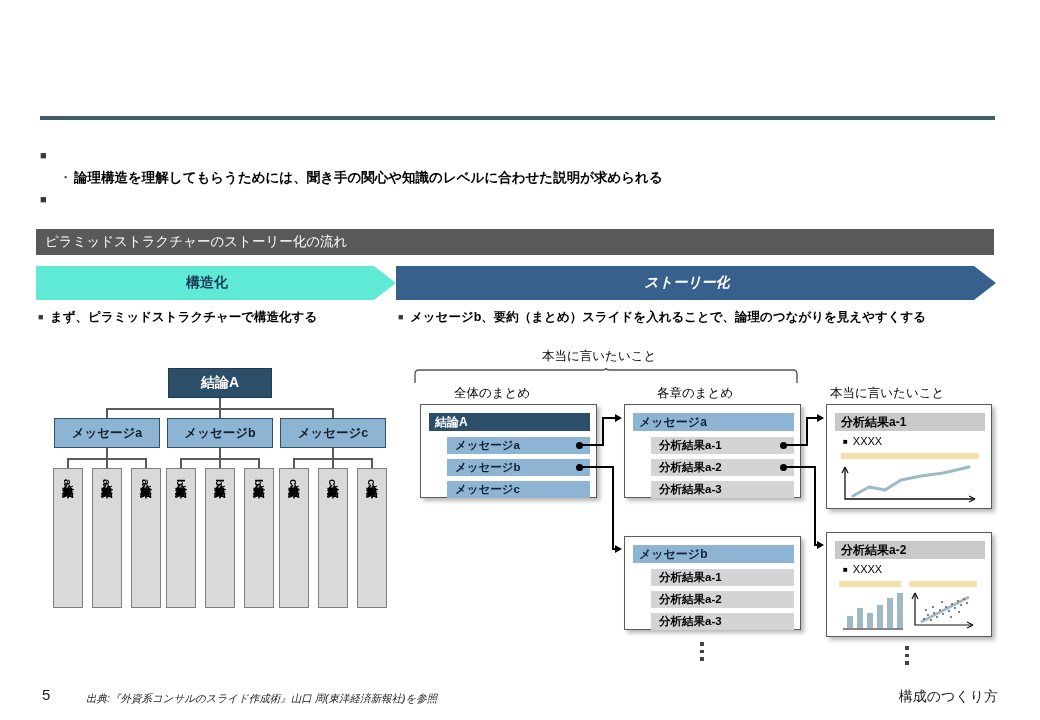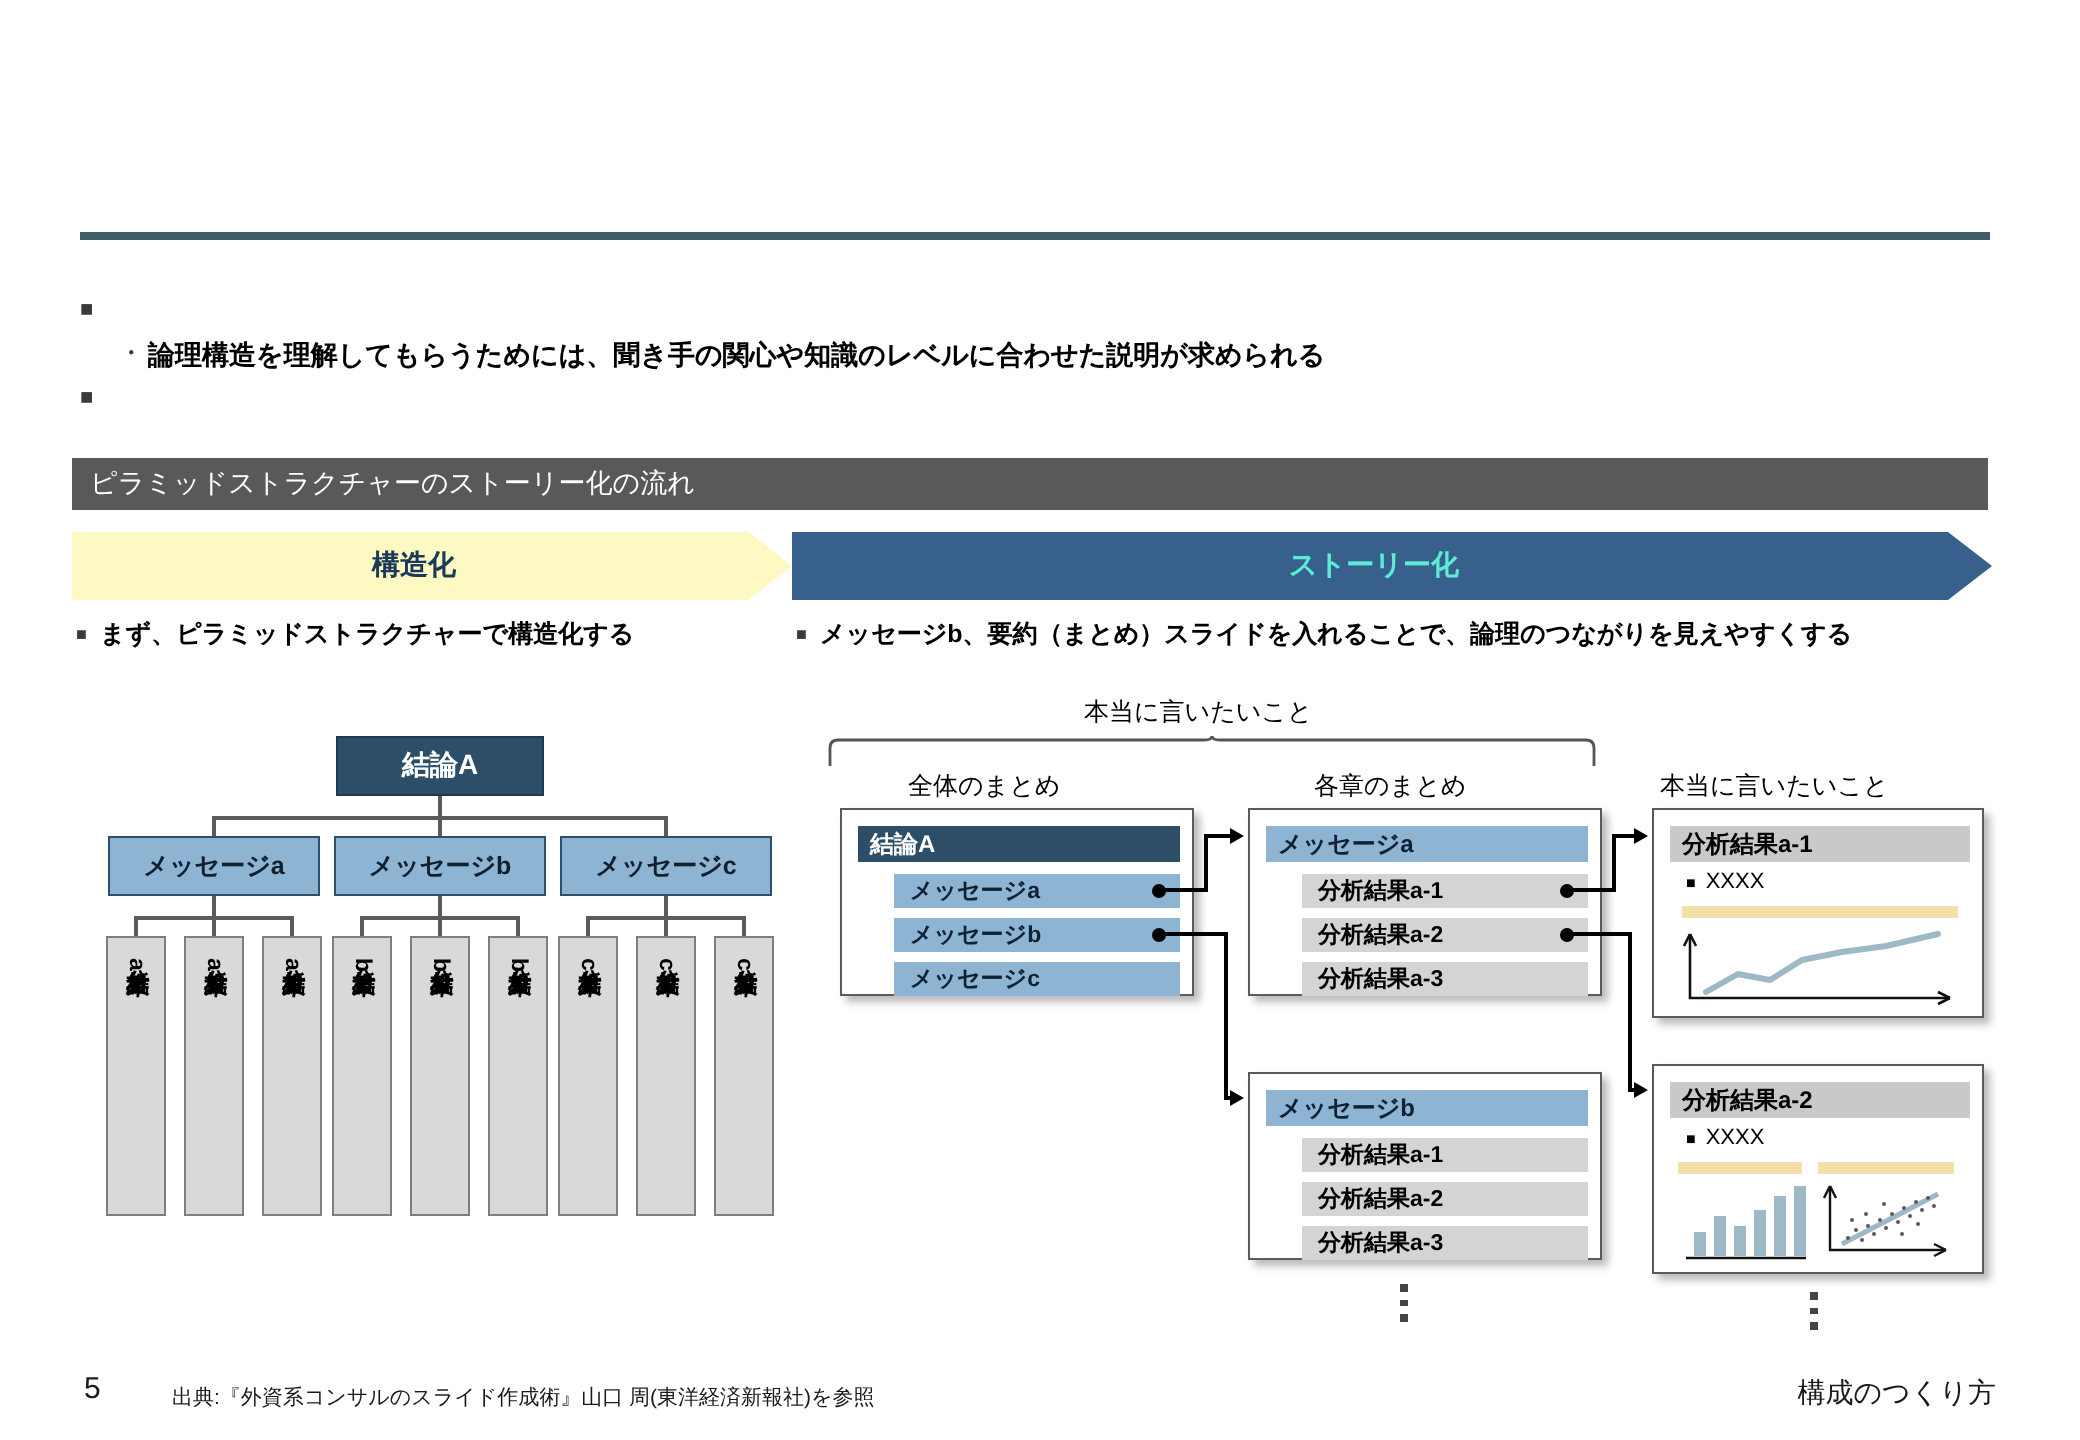--- a/index.html
+++ b/index.html
@@ -62,29 +62,30 @@
 
   
   .chev {
     position: absolute; height: 34px;
     display: flex; align-items: center; justify-content: center;
     font-size: 14px; font-weight: 700;
     box-sizing: border-box;
   }
   .chev-a {
     left: 36px; top: 266px; width: 360px;
-    background: #fef9c3; color: #1a3a57;
+    background: #5eead4; color: #1a3a57;
     clip-path: polygon(0 0, calc(100% - 22px) 0, 100% 50%, calc(100% - 22px) 100%, 0 100%);
     padding-right: 18px;
   }
   .chev-b {
     left: 396px; top: 266px; width: 600px;
-    background: #37618c; color: #5eead4;
+    background: #37618c; color: #ffffff;
     clip-path: polygon(0 0, calc(100% - 22px) 0, 100% 50%, calc(100% - 22px) 100%, 0 100%);
     padding-right: 18px;
+    font-style: italic;
   }
   .chev-note {
     position: absolute; font-size: 12.5px; font-weight: 700;
     display: flex; align-items: flex-start;
   }
   .chev-note .mk { width: 12px; color: #3a3a3a; font-size: 9px; line-height: 16px; flex: none; }
   .note-a { left: 38px; top: 309px; }
   .note-b { left: 398px; top: 309px; }
 
   
@@ -168,21 +169,21 @@
   .vdots i { width: 3.5px; height: 3.5px; background: #444; display: block; }
 
   .goldbar { position: absolute; background: #f5dfa8; height: 6px; }
   .bullet-x {
     position: absolute; font-size: 11px; display: flex; align-items: center;
   }
   .bullet-x .mk { font-size: 8px; margin-right: 5px; color: #000; }
 
   
   .pagenum { position: absolute; left: 42px; top: 686px; font-size: 15px; color: #1a1a1a; }
-  .source { position: absolute; left: 86px; top: 692px; font-size: 10.5px; color: #1a1a1a; }
+  .source { position: absolute; left: 86px; top: 692px; font-size: 10.5px; color: #1a1a1a; font-style: italic; }
   .brand { position: absolute; right: 42px; top: 688px; font-size: 14px; color: #1a1a1a; }
 </style>
 </head>
 <body>
 
 <div class="slide">
 
   <div class="title-rule"></div>
 
   <div class="bullets">

